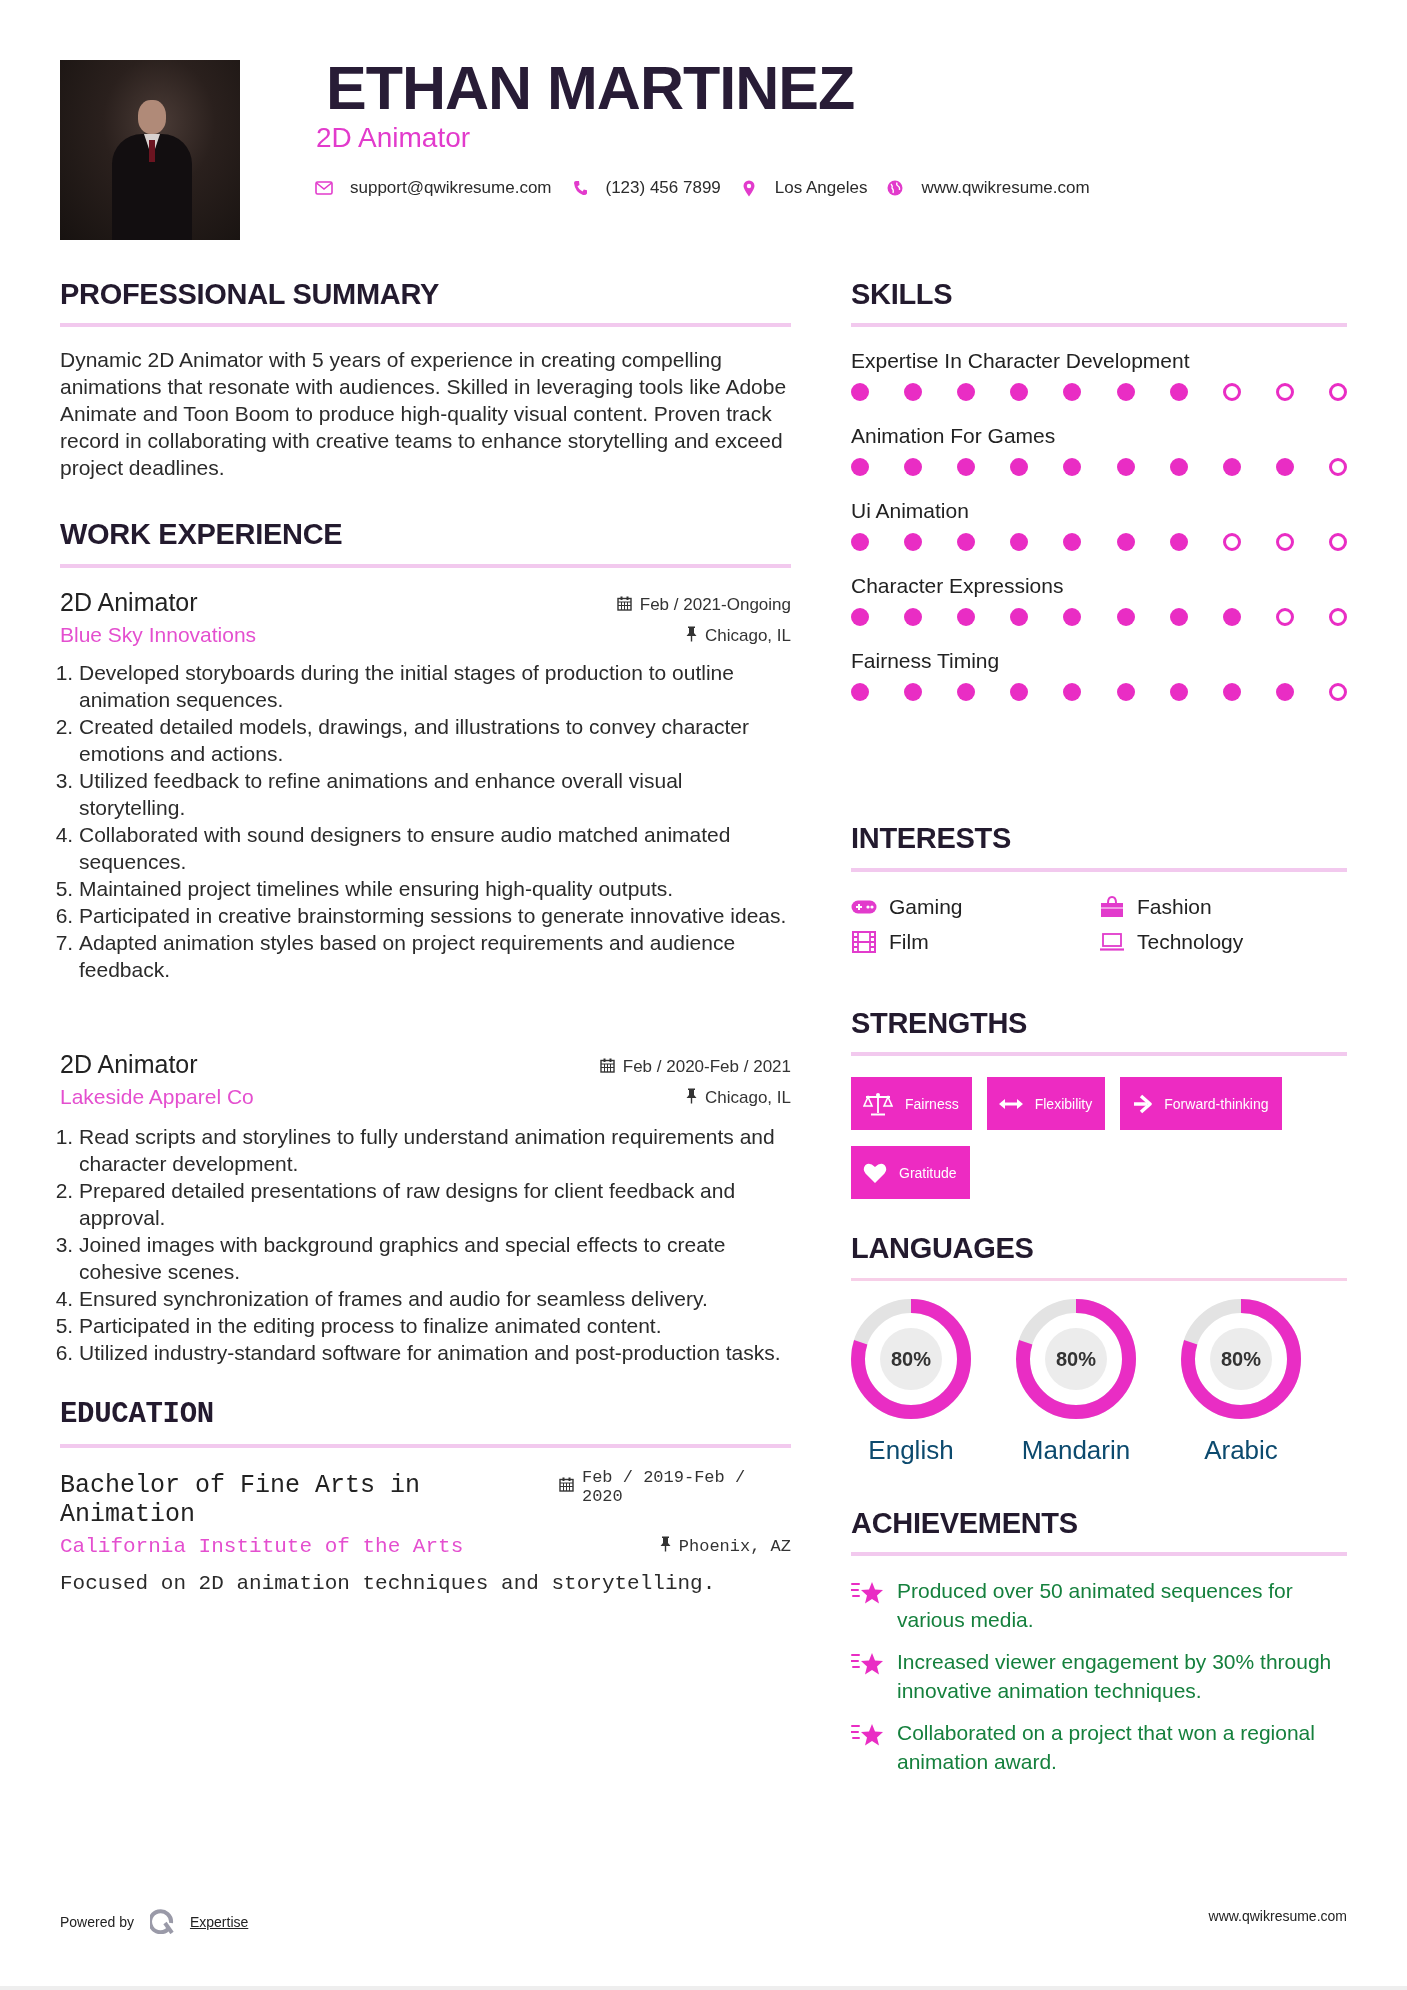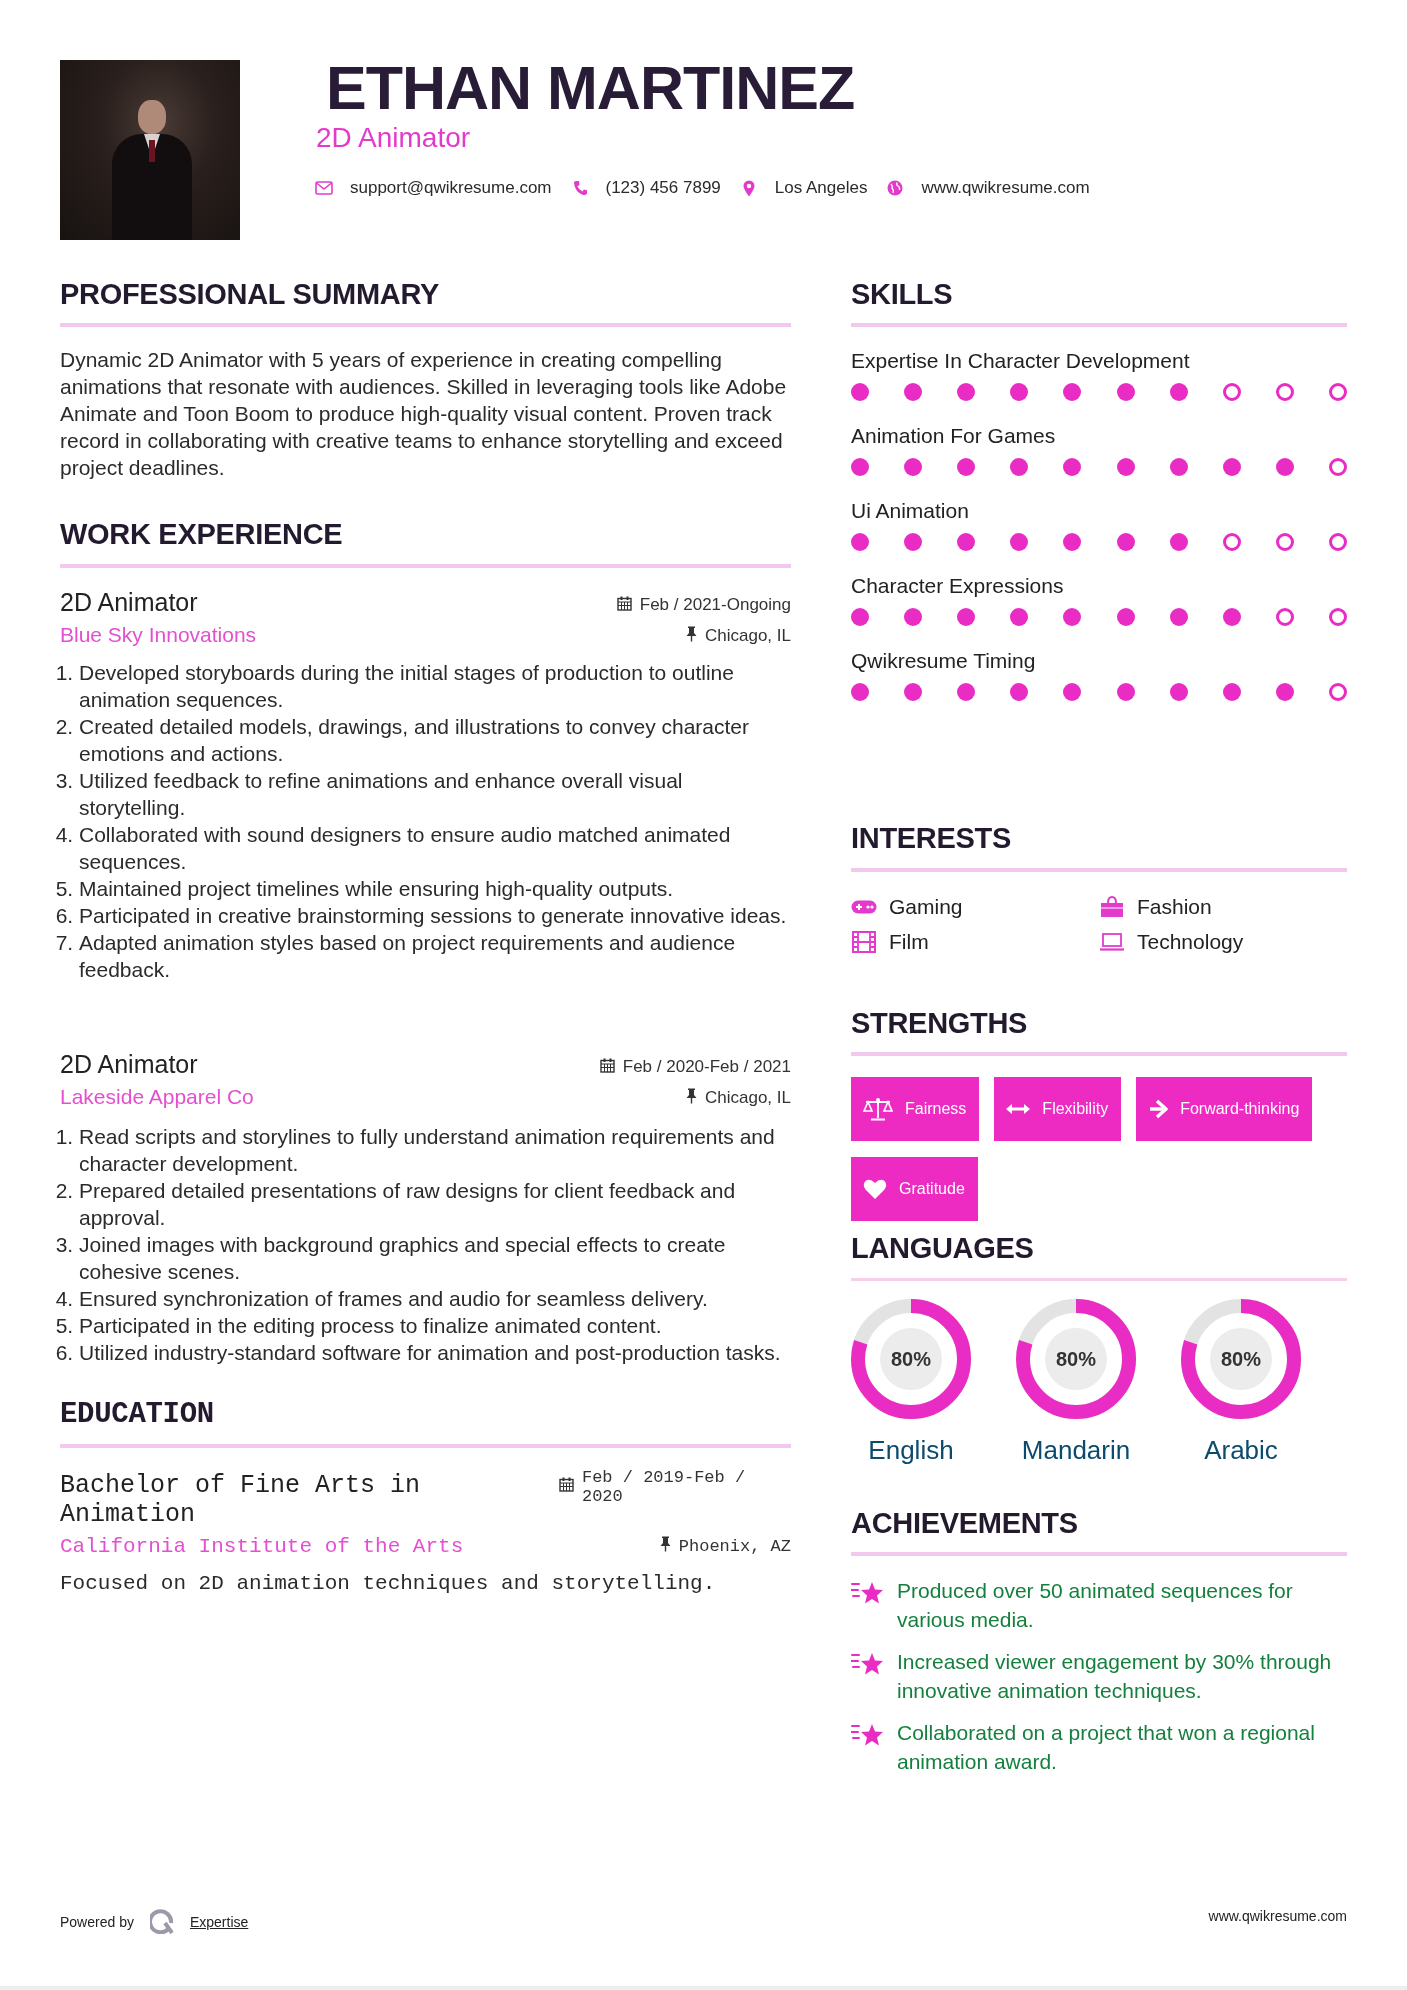--- a/index.html
+++ b/index.html
@@ -30,21 +30,21 @@
   ol.resp li { padding-left: 0; }
   .skill { margin-bottom: 0; }
   .skill-label { font-size: 21px; color: #222; line-height: 27px; height: 30px; }
   .dots { display: flex; justify-content: space-between; height: 45px; align-items: flex-start; padding-top: 6px; }
   .dot { width: 18px; height: 18px; border-radius: 50%; background: #e92dc4; }
   .dot.empty { background: #fff; border: 3px solid #e92dc4; }
   .int-grid { display: grid; grid-template-columns: 248px 248px; row-gap: 8px; }
   .int { display: flex; align-items: center; font-size: 21px; color: #222; height: 27px; }
   .int .iico { width: 26px; height: 22px; margin-right: 12px; display: inline-flex; align-items: center; justify-content: center; color: #e23bcc; }
   .tags { display: flex; flex-wrap: wrap; gap: 16px 15px; }
-  .tag { background: #ed2bc2; color: #fff; font-size: 16px; height: 64px; padding: 0 13px 0 12px; display: flex; align-items: center; text-align: center; }
+  .tag { background: #ed2bc2; color: #fff; font-size: 14px; height: 53px; padding: 0 13px 0 12px; display: flex; align-items: center; text-align: center; }
   .tag .tico { margin-right: 12px; display: inline-flex; align-items: center; }
   .langs { display: flex; gap: 45px; }
   .lang { width: 120px; display: flex; flex-direction: column; align-items: center; }
   .ring { width: 120px; height: 120px; position: relative; }
   .ring svg { position: absolute; left: 0; top: 0; }
   .ring .inner { position: absolute; left: 29px; top: 29px; width: 62px; height: 62px; border-radius: 50%; background: #ececec; display: flex; align-items: center; justify-content: center; font-size: 20px; font-weight: 700; color: #333; }
   .lang-name { font-size: 26px; color: #0c4a6e; margin-top: 16px; }
   .ach { display: flex; align-items: flex-start; margin-bottom: 13px; }
   .ach .aico { width: 34px; height: 28px; margin-right: 12px; flex: 0 0 auto; margin-top: 3px; }
   .ach .atext { font-size: 21px; line-height: 29px; color: #15803d; }
@@ -279,21 +279,21 @@
           <span class="dot"></span>
           <span class="dot"></span>
           <span class="dot"></span>
           <span class="dot"></span>
           <span class="dot"></span>
           <span class="dot empty"></span>
           <span class="dot empty"></span>
         </div>
       </div>
       <div class="skill">
-        <div class="skill-label">Qwikresume Timing</div>
+        <div class="skill-label">Fairness Timing</div>
         <div class="dots">
           <span class="dot"></span>
           <span class="dot"></span>
           <span class="dot"></span>
           <span class="dot"></span>
           <span class="dot"></span>
           <span class="dot"></span>
           <span class="dot"></span>
           <span class="dot"></span>
           <span class="dot"></span>

